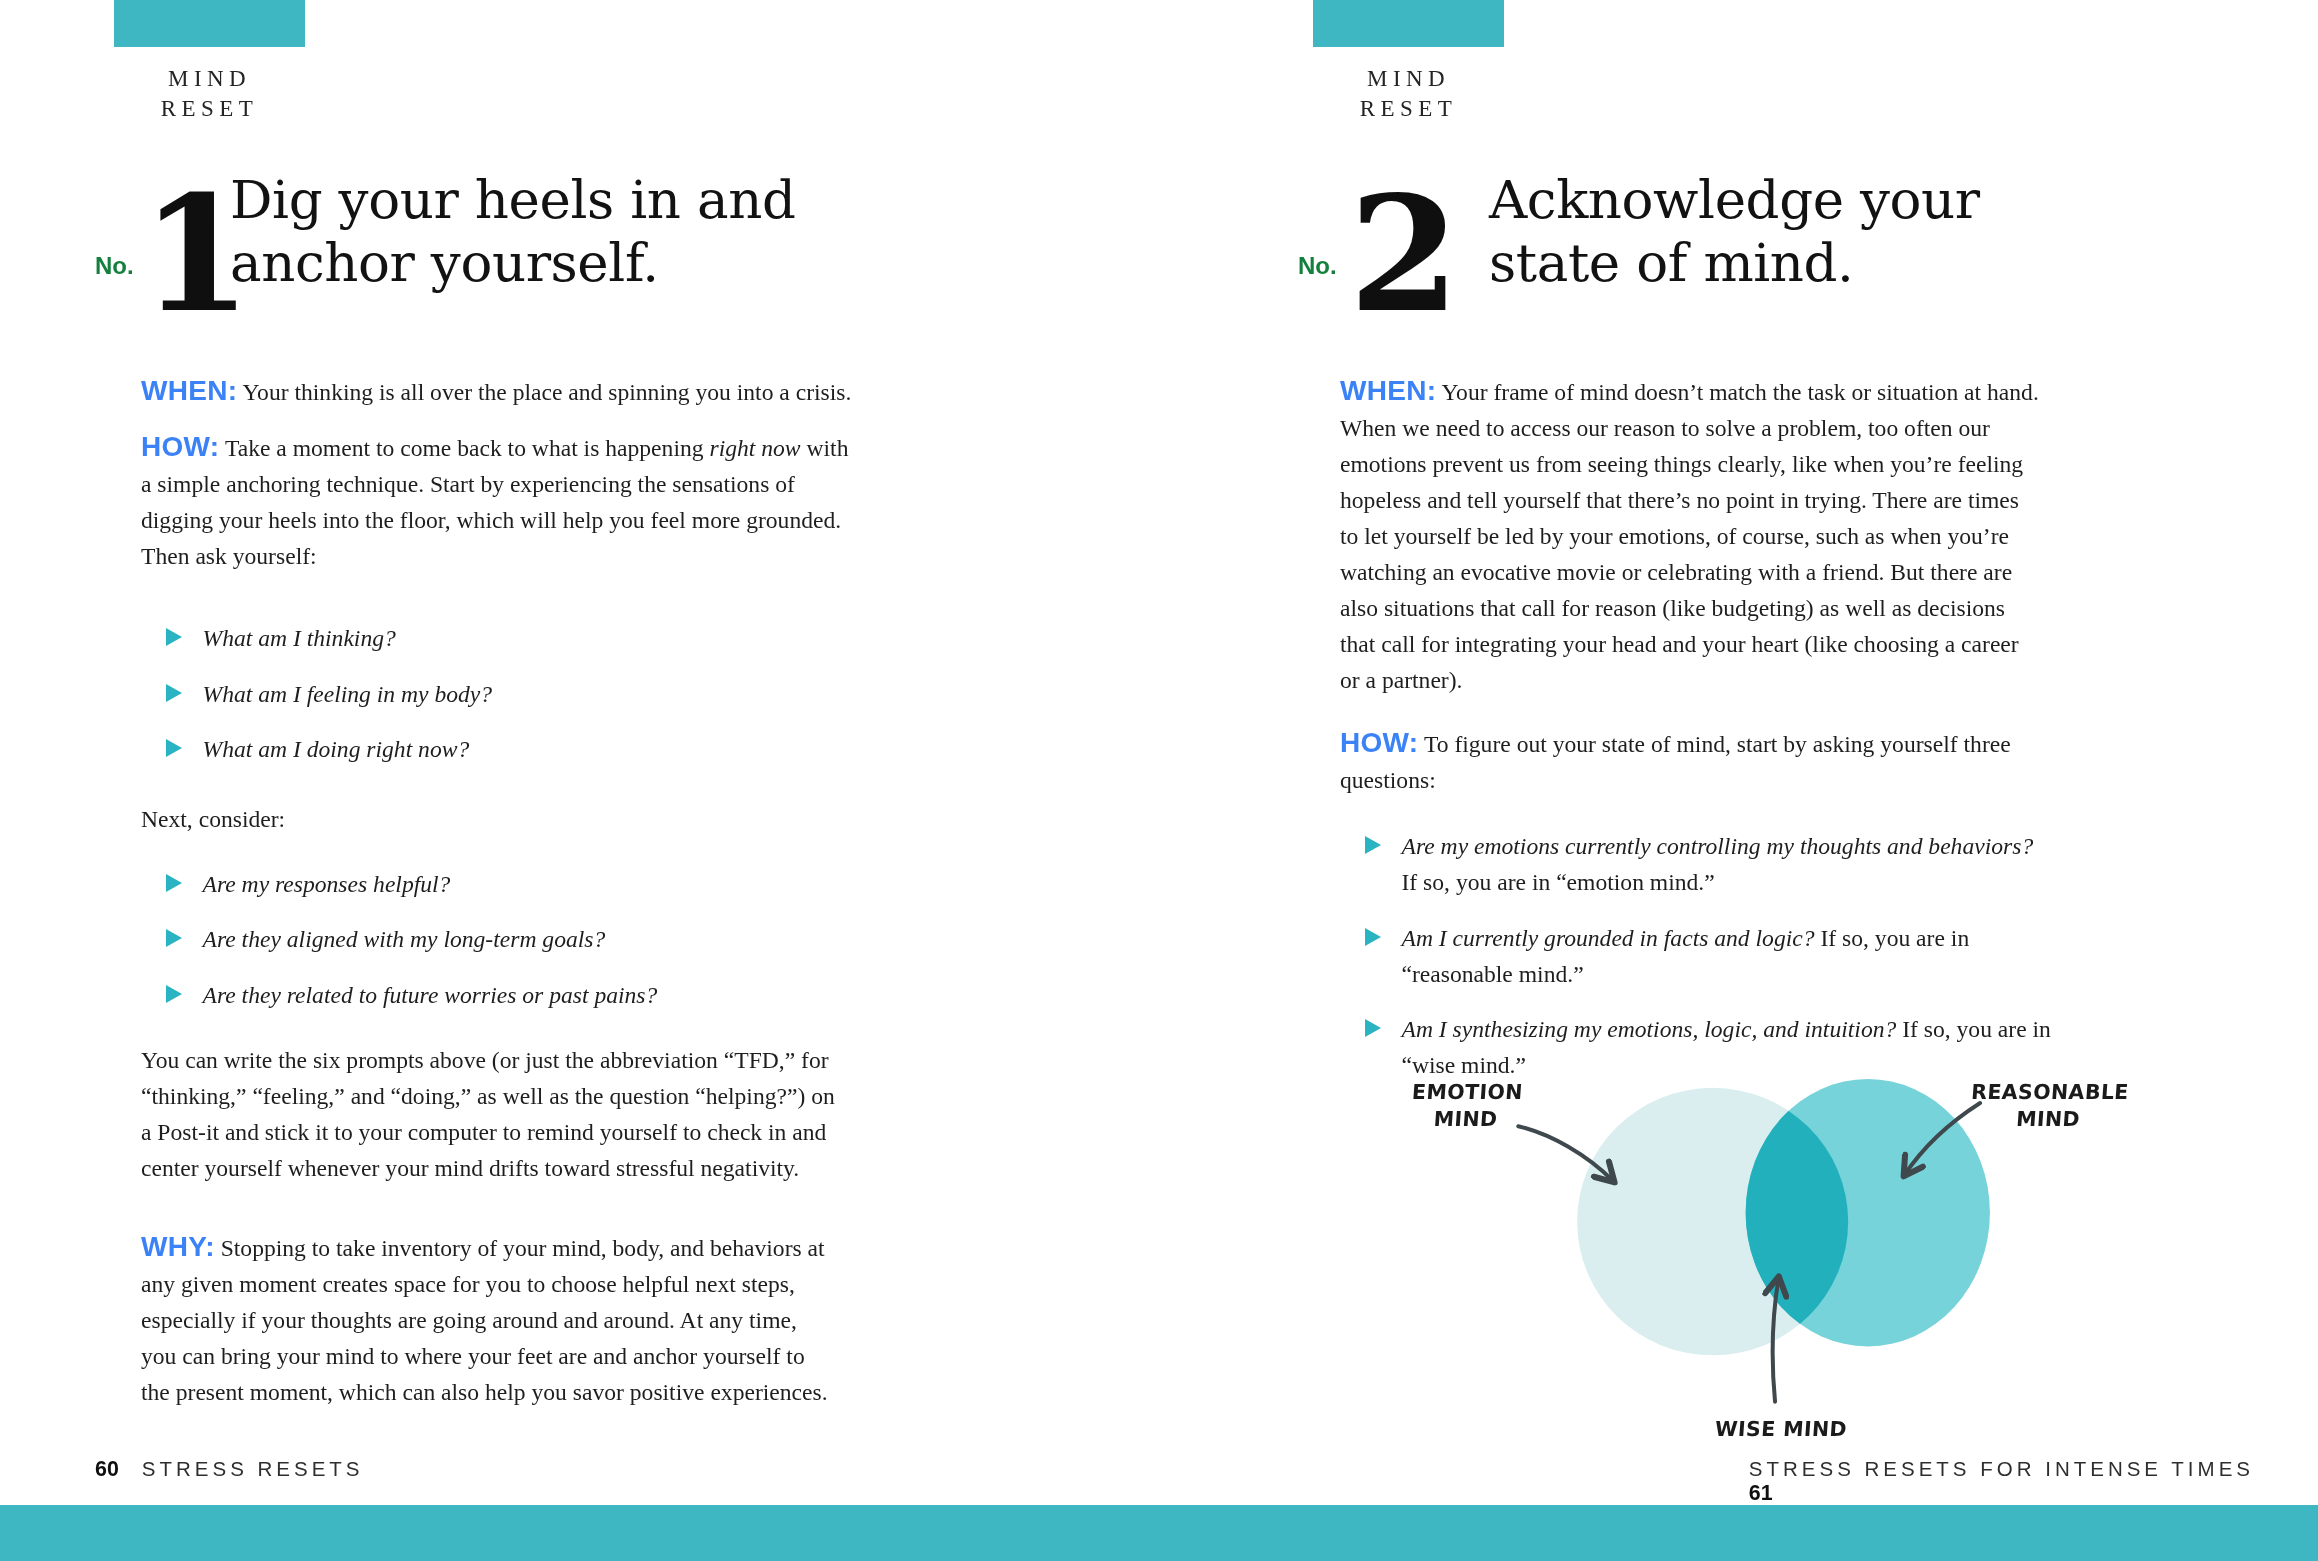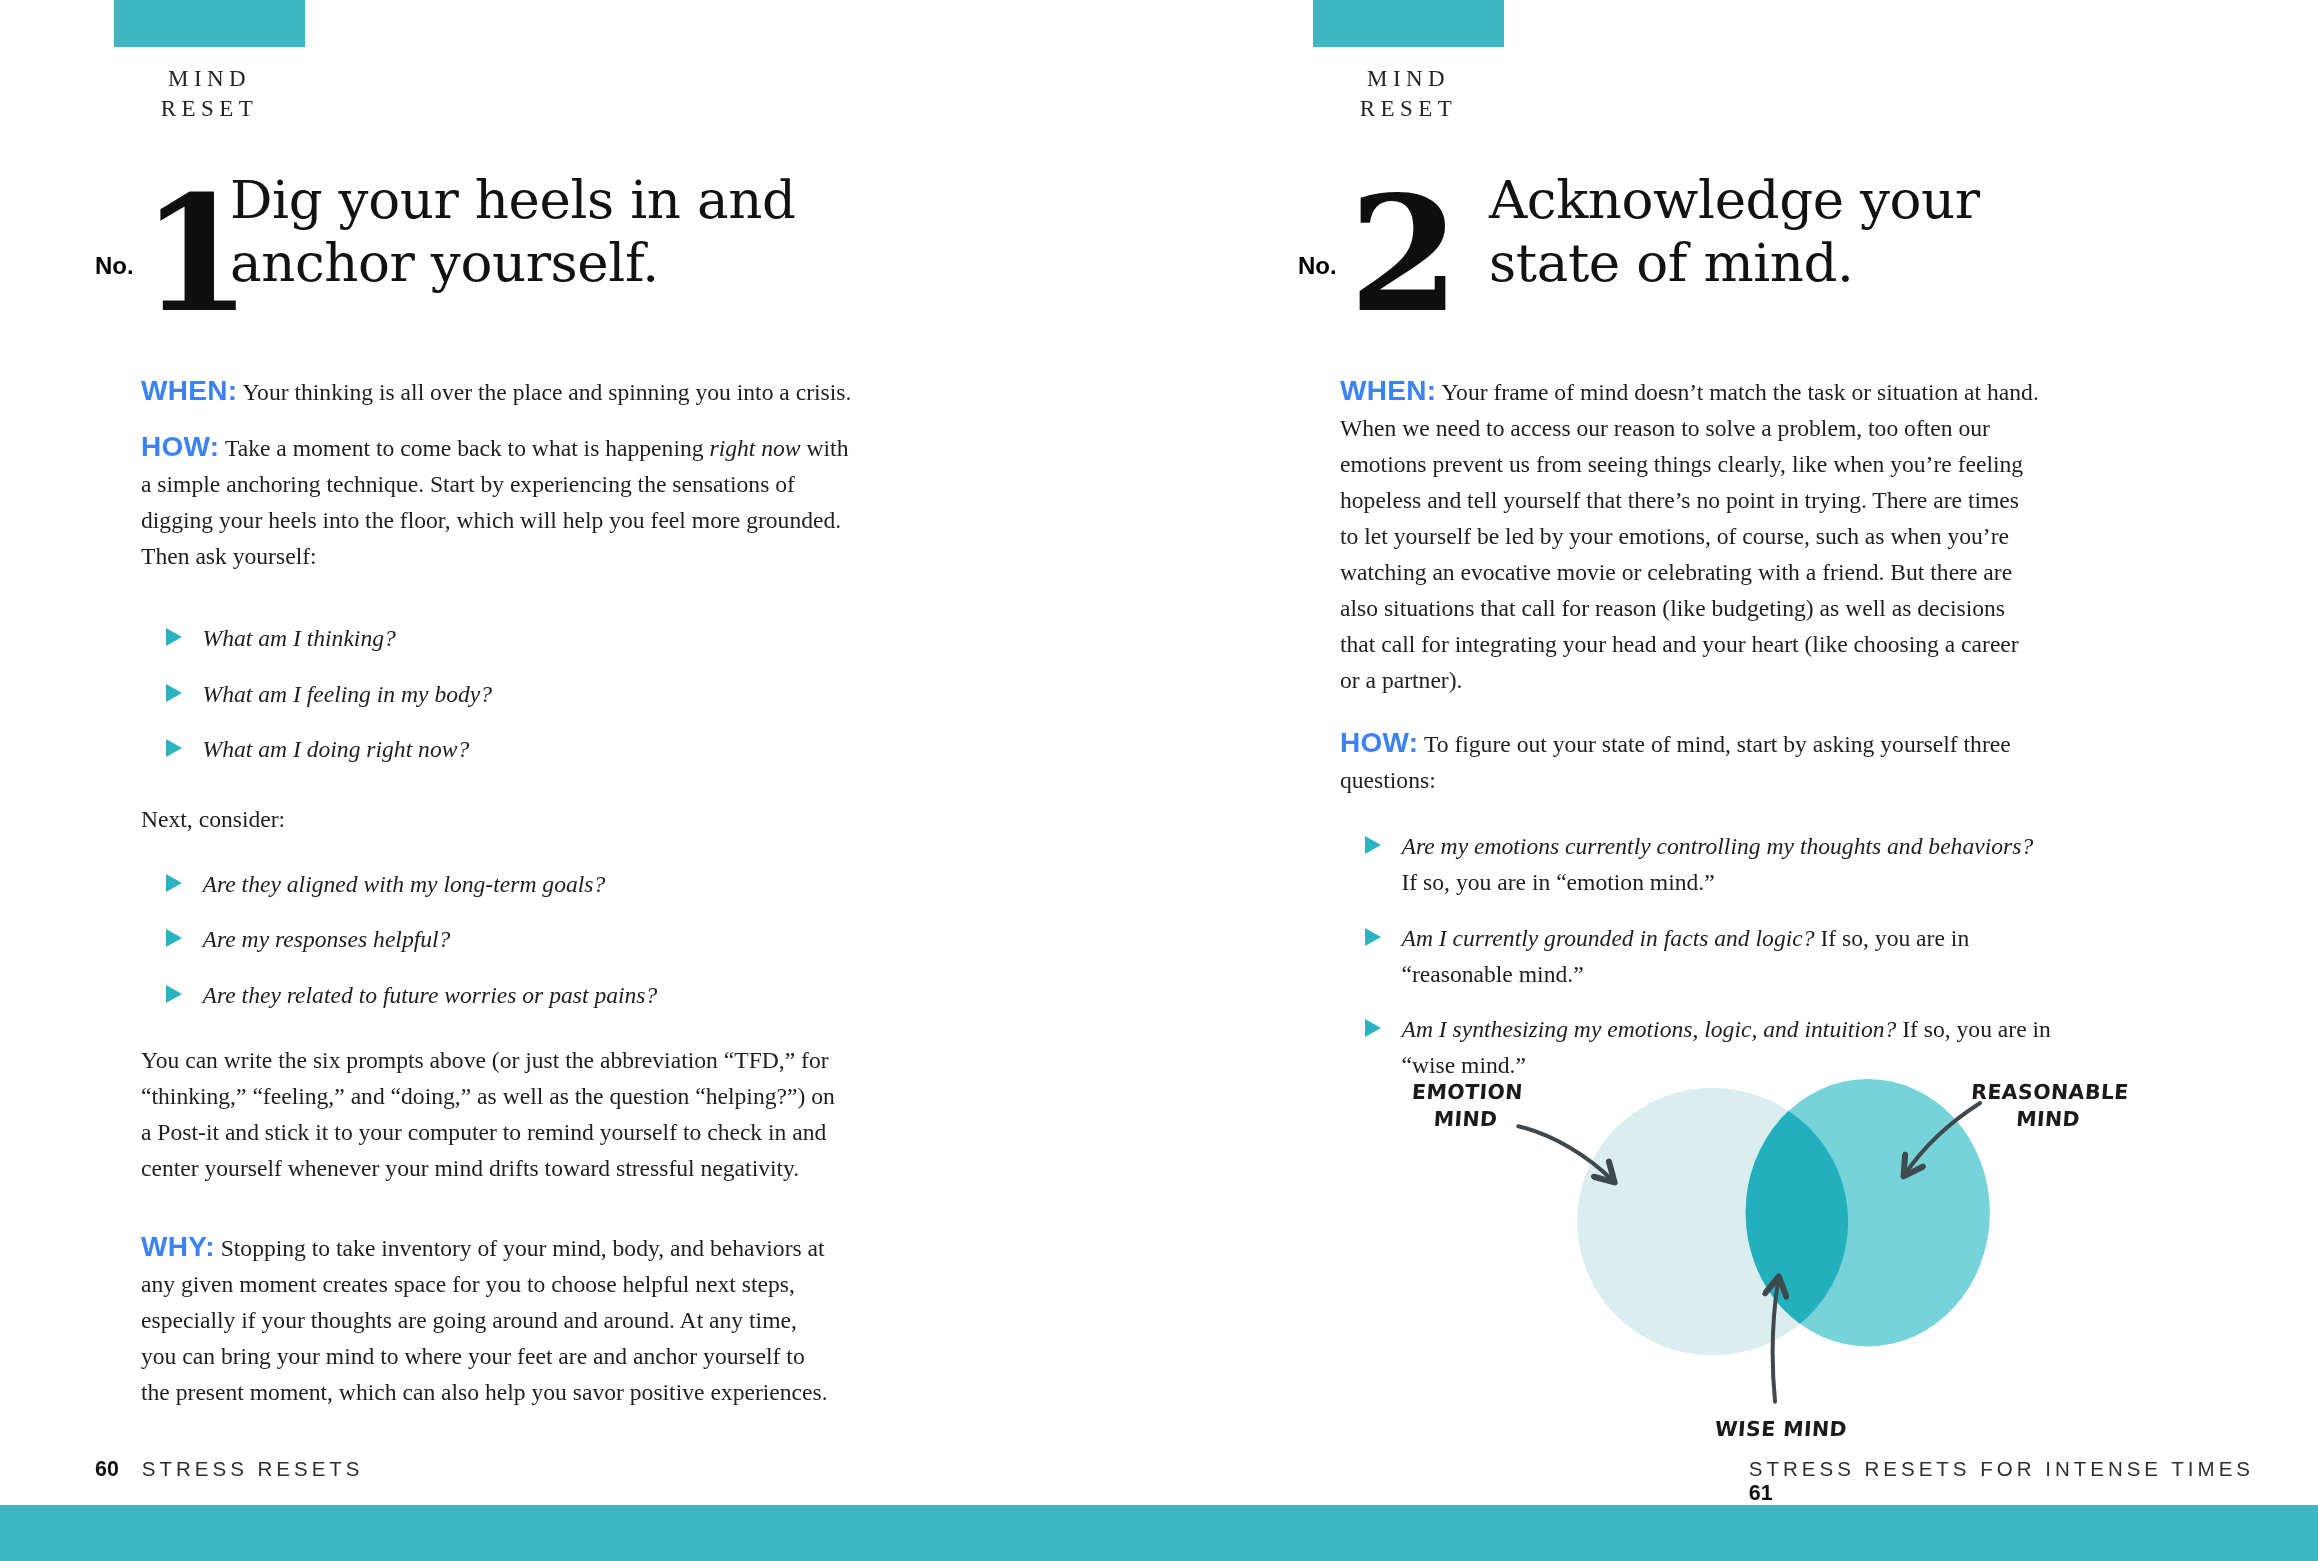--- a/index.html
+++ b/index.html
@@ -19,21 +19,21 @@
   .tab { position:absolute; top:0; width:191px; height:47px; background:#3fb7c3; }
   .kicker {
     position:absolute; top:64px; width:191px; text-align:center;
     font-family:"Liberation Serif", serif; font-size:23px; line-height:30px;
     letter-spacing:5.4px; color:#242424;
   }
 
   
   .no-label {
     position:absolute; font-family:"Liberation Sans", sans-serif;
-    font-weight:700; font-size:24px; color:#000000;text-align:center;
+    font-weight:700; font-size:24px; color:#15803d;text-align:center;
   }
   .big-num {
     position:absolute; font-family:"DejaVu Serif", serif; font-weight:700;
     font-size:159px; line-height:1; color:#0f0f0f; letter-spacing:-3.6px;
   }
   .title {
     position:absolute; font-family:"DejaVu Serif", serif; font-weight:400;
     font-size:53px; line-height:63px; letter-spacing:-0.4px; color:#121212;
   }
 
@@ -125,25 +125,25 @@
             <span class="tri"></span>
             <span class="btxt">What am I doing right now?</span>
           </li>
       </ul>
 
       <p class="p-consider">Next, consider:</p>
 
       <ul class="bullets b2">
         <li>
             <span class="tri"></span>
+            <span class="btxt">Are my responses helpful?</span>
+          </li>
+        <li>
+            <span class="tri"></span>
             <span class="btxt">Are they aligned with my long-term goals?</span>
-          </li>
-        <li>
-            <span class="tri"></span>
-            <span class="btxt">Are my responses helpful?</span>
           </li>
         <li>
             <span class="tri"></span>
             <span class="btxt">Are they related to future worries or past pains?</span>
           </li>
       </ul>
 
       <p class="pre p-para">You can write the six prompts above (or just the abbreviation “TFD,” for
 “thinking,” “feeling,” and “doing,” as well as the question “helping?”) on
 a Post-it and stick it to your computer to remind yourself to check in and

